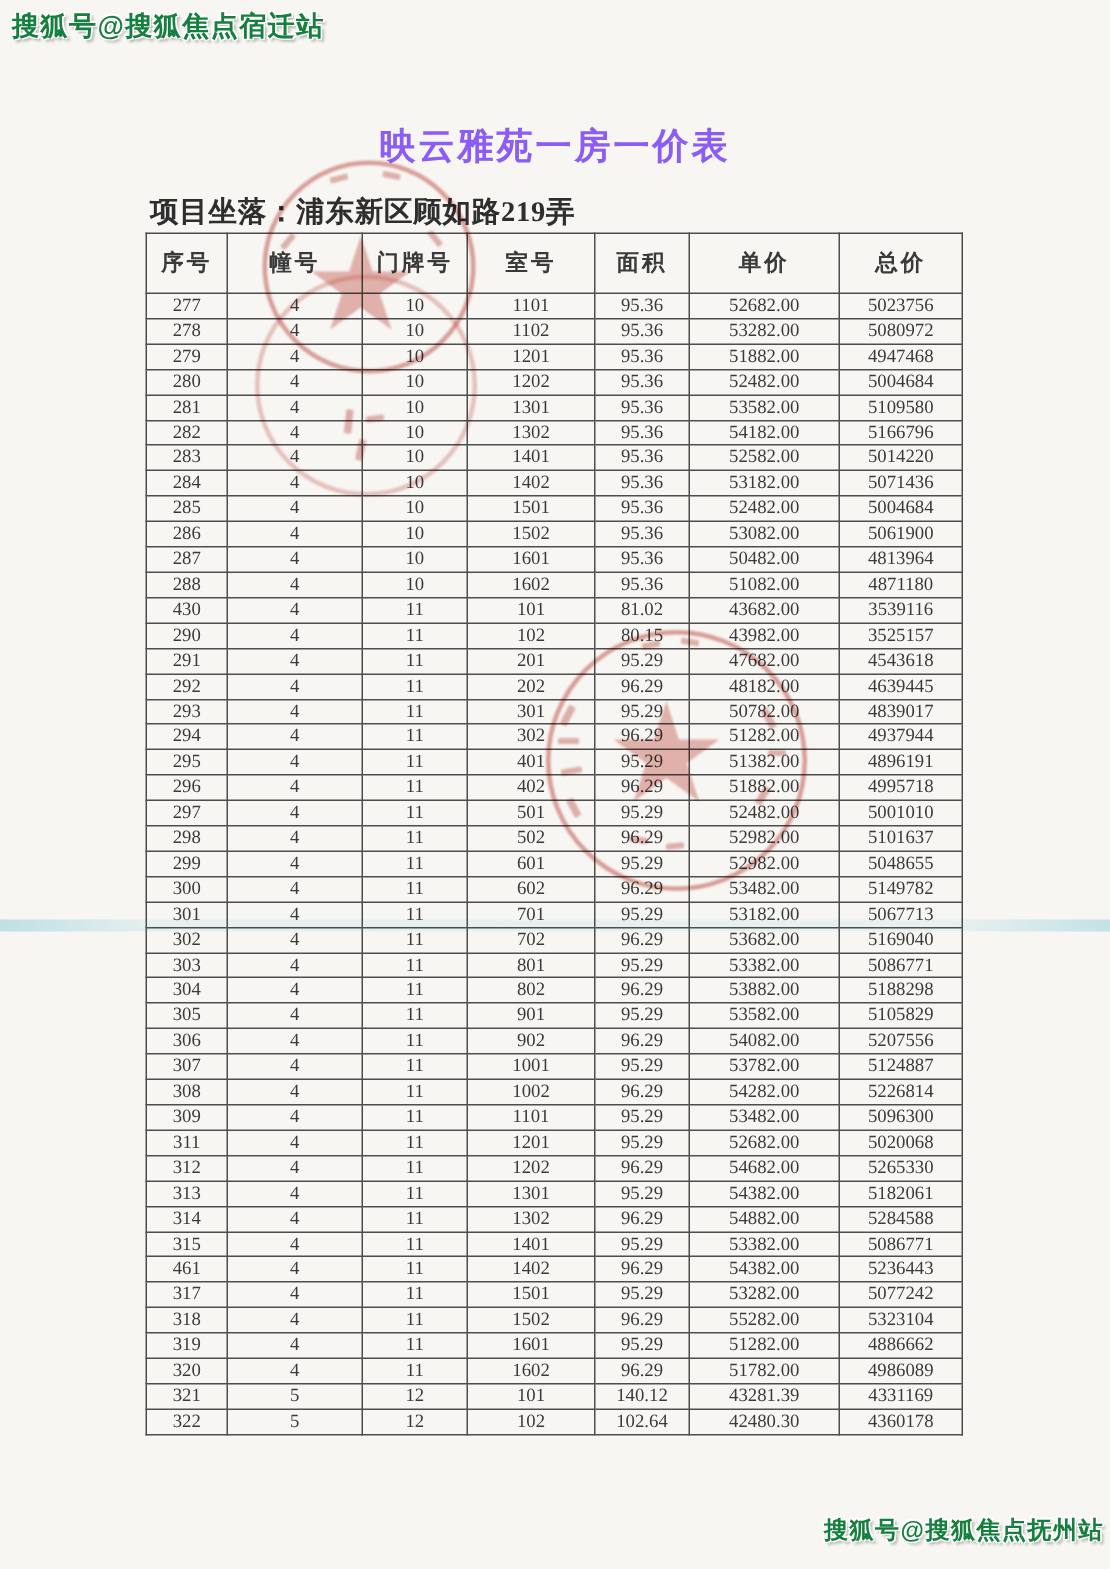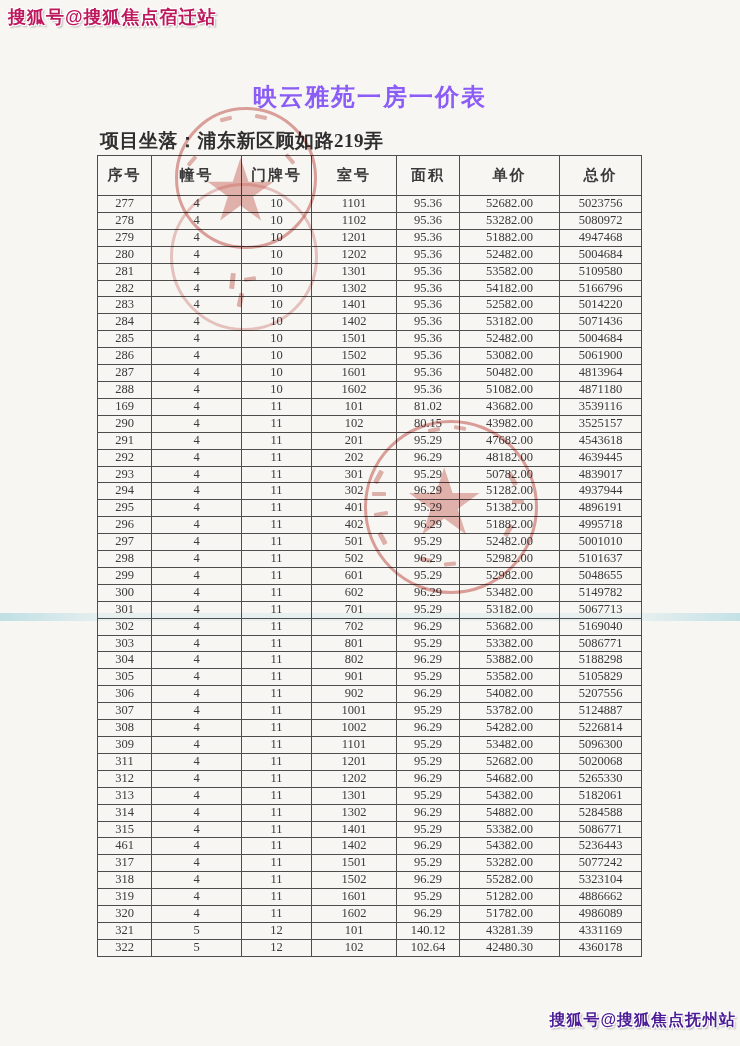--- a/index.html
+++ b/index.html
@@ -2,25 +2,25 @@
 <html><head>
 <meta charset="utf-8">
 <style>
   html,body{margin:0;padding:0;}
   body{width:740px;height:1046px;overflow:hidden;background:#f7f6f3;
        font-family:"Liberation Serif","DejaVu Serif",serif;color:#333;}
   #page{position:relative;width:740px;height:1046px;background:#f7f6f3;}
 
   
   .wm{position:absolute;font-family:"Liberation Sans","DejaVu Sans",sans-serif;
-      font-weight:bold;letter-spacing:1px;color:#be185d;white-space:nowrap;
+      font-weight:bold;letter-spacing:1px;color:#15803d;white-space:nowrap;
       text-shadow:-1px -1px 0 #fff,1px -1px 0 #fff,-1px 1px 0 #fff,1px 1px 0 #fff,
                   2px 2px 2px rgba(0,0,0,0.30);}
   #wm-top{left:8px;top:5px;font-size:18px;}
-  #wm-bottom{right:4px;top:1010px;font-size:16px;color:#4c1d95;}
+  #wm-bottom{right:4px;top:1010px;font-size:16px;color:#15803d;}
 
   
   #doc-title{position:absolute;left:0;top:81px;width:740px;text-align:center;
              font-size:24px;font-weight:bold;letter-spacing:2px;color:#8b5cf6;}
   #location-line{position:absolute;left:100px;top:128px;font-size:19px;
                  font-weight:bold;color:#2e2e2e;letter-spacing:0.5px;}
 
   
   #scan-band{position:absolute;left:0;top:613px;width:740px;height:8px;z-index:1;
      background:linear-gradient(90deg,rgba(145,205,216,0.55) 0%,rgba(145,205,216,0.16) 14%,
@@ -182,21 +182,21 @@
         <tr>
           <td>288</td>
           <td>4</td>
           <td>10</td>
           <td>1602</td>
           <td>95.36</td>
           <td>51082.00</td>
           <td>4871180</td>
         </tr>
         <tr>
-          <td>169</td>
+          <td>430</td>
           <td>4</td>
           <td>11</td>
           <td>101</td>
           <td>81.02</td>
           <td>43682.00</td>
           <td>3539116</td>
         </tr>
         <tr>
           <td>290</td>
           <td>4</td>

